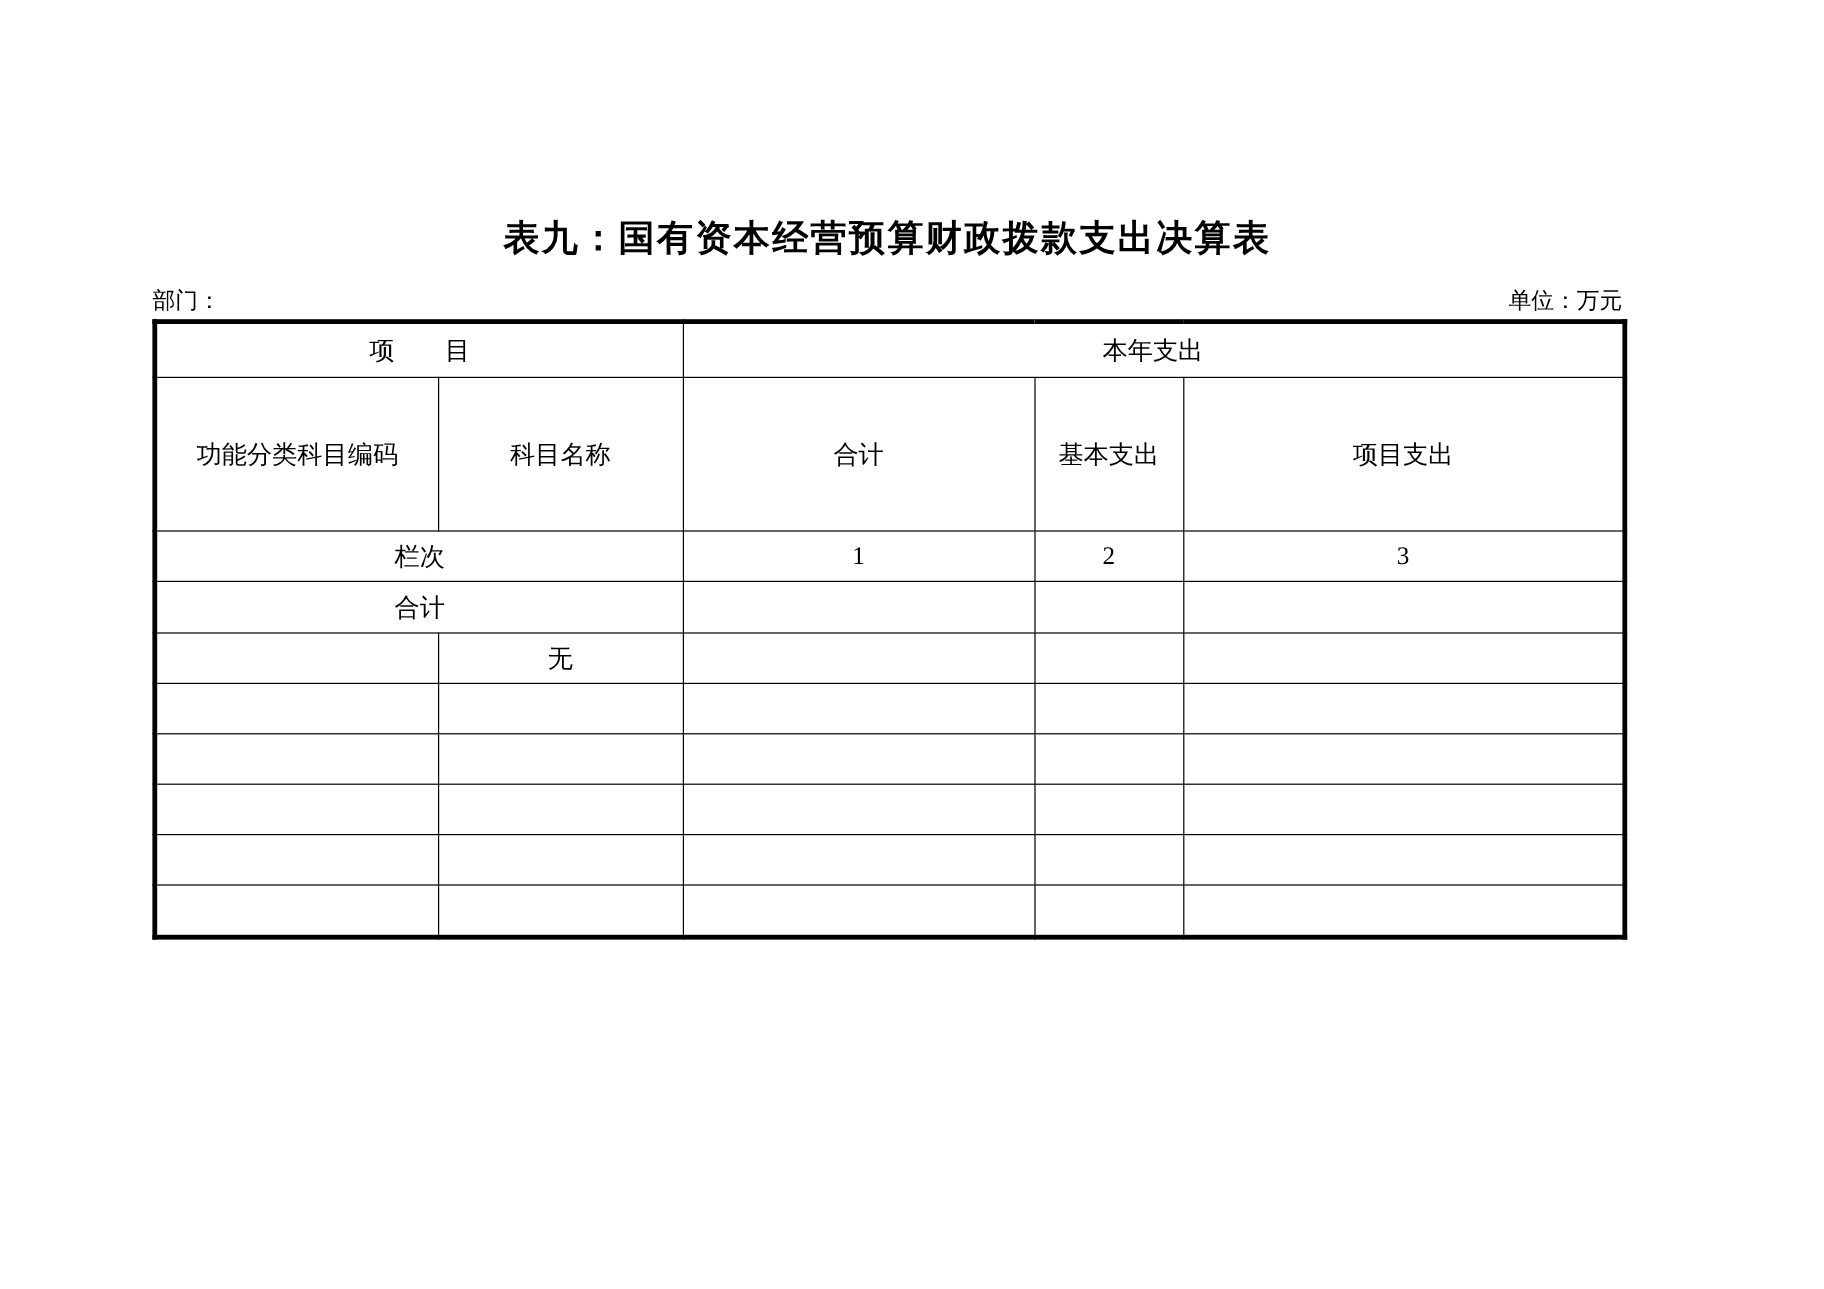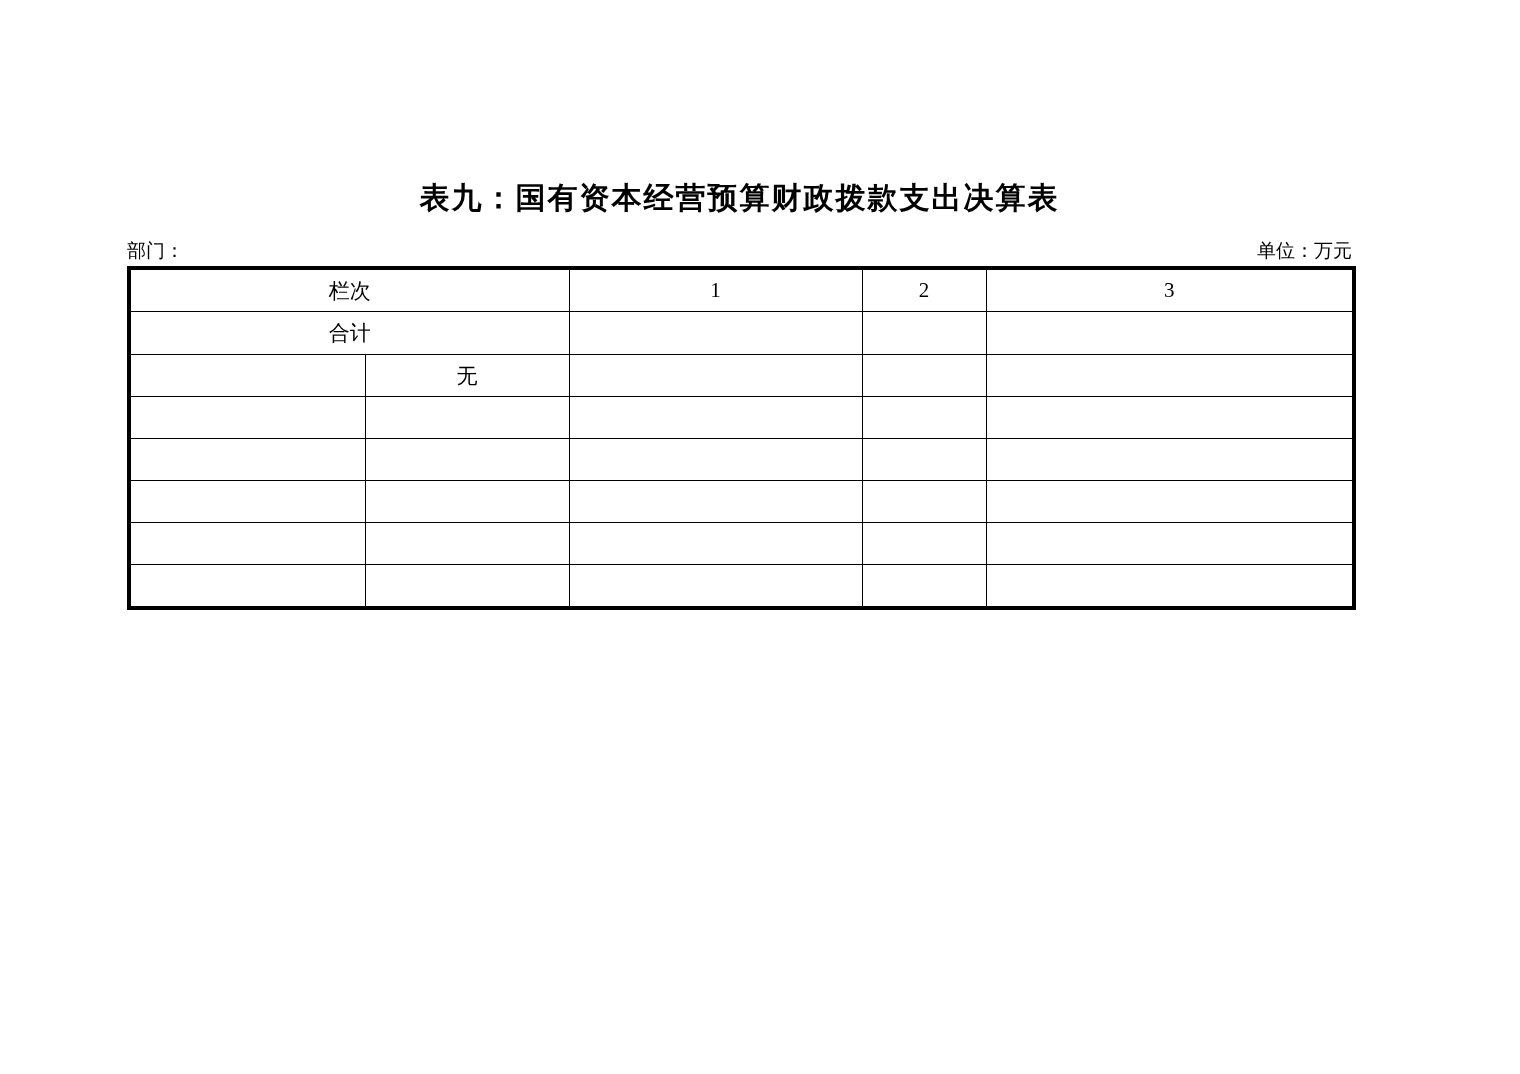--- a/index.html
+++ b/index.html
@@ -94,20 +94,31 @@
 
   <table class="budget-table">
     <colgroup>
       <col style="width:236px">
       <col style="width:204px">
       <col style="width:293px">
       <col style="width:124px">
       <col style="width:368px">
     </colgroup>
     <tbody>
+      <tr class="r-head1">
+        <td colspan="2">项　　目</td>
+        <td colspan="3">本年支出</td>
+      </tr>
+      <tr class="r-head2">
+        <td>功能分类科目编码</td>
+        <td>科目名称</td>
+        <td>合计</td>
+        <td>基本支出</td>
+        <td>项目支出</td>
+      </tr>
       <tr class="r-lanci">
         <td colspan="2">栏次</td>
         <td>1</td>
         <td>2</td>
         <td>3</td>
       </tr>
       <tr class="r-total">
         <td colspan="2">合计</td>
         <td></td>
         <td></td>

